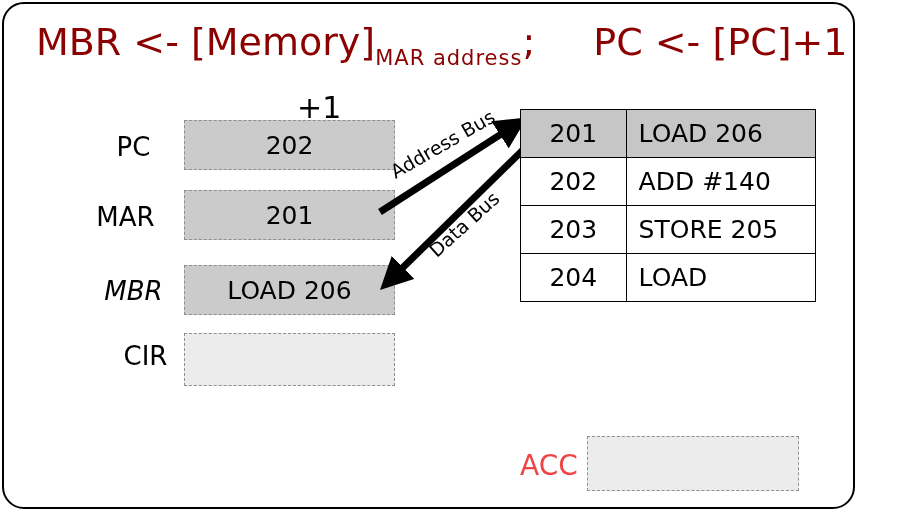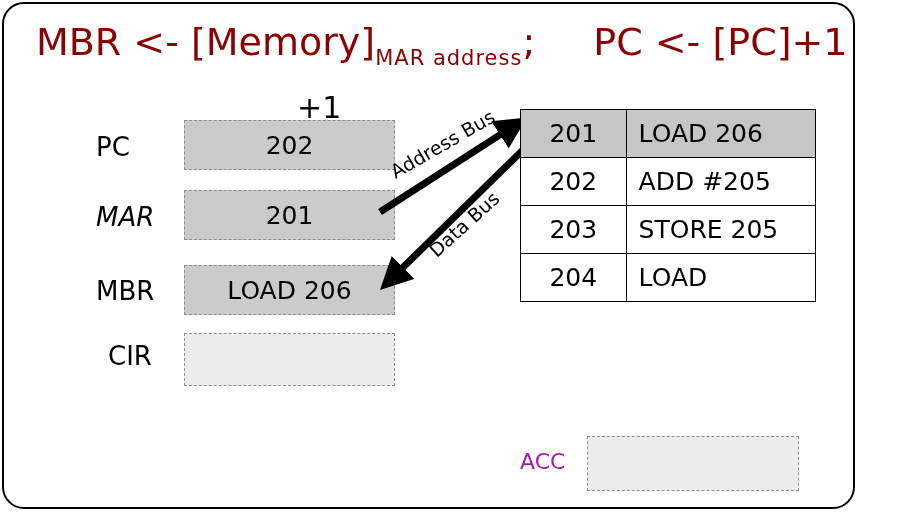--- a/index.html
+++ b/index.html
@@ -10,21 +10,21 @@
   }
   
   .title {
     position: absolute; left: 32px; top: 16px; width: 860px;
     color: #8b0000; font-size: 38px; white-space: nowrap;
   }
   .title .sub { font-size: 21px; vertical-align: -10px; letter-spacing: 1px; }
   .title .gap { display: inline-block; width: 58px; }
   
   .reg-label {
-    position: absolute; width: 75px; text-align: left;
+    position: absolute; width: 75px; text-align: center;
     font-size: 26px; color: #000;
   }
   .reg-box {
     position: absolute; left: 180px; width: 211px; height: 50px;
     background: #cbcbcb; border: 1px dashed #8f8f8f;
     display: flex; align-items: center; justify-content: center;
     font-size: 25px; color: #000;
   }
   .reg-box.empty { background: #ececec; }
   .plus-one {
@@ -37,21 +37,21 @@
     border-collapse: collapse;
   }
   .mem-table td {
     border: 1.6px solid #000; height: 48px; font-size: 25px; color: #000;
     background: #fff;
   }
   .mem-table td.addr { width: 106px; text-align: center; }
   .mem-table td.instr { width: 190px; text-align: left; padding-left: 12px; }
   .mem-table tr.hl td { background: #c6c6c6; }
   
-  .acc-label { position: absolute; left: 516px; top: 445px; font-size: 22px; color: #a21caf; }
+  .acc-label { position: absolute; left: 516px; top: 445px; font-size: 28px; color: #ef4444; }
   .acc-box {
     position: absolute; left: 583px; top: 432px; width: 212px; height: 55px;
     background: #ececec; border: 1px dashed #8f8f8f;
   }
   
   .bus-svg { position: absolute; left: 0; top: 0; width: 921px; height: 512px; pointer-events: none; }
   .bus-label {
     position: absolute; font-size: 19px; color: #000; white-space: nowrap;
     transform-origin: left center;
   }
@@ -67,26 +67,26 @@
     <span>MBR &lt;- [Memory]</span><span class="sub">MAR  address</span><span>;</span><span class="gap"></span><span>PC &lt;- [PC]+1</span>
   </div>
 
   <div class="plus-one">+1</div>
 
   <div class="reg-label" style="left:92px; top:128px;">PC</div>
   <div class="reg-box" style="top:116px;">
     <span>202</span>
   </div>
 
-  <div class="reg-label" style="left:92px; top:198px;font-style:italic;">MAR</div>
+  <div class="reg-label" style="left:84px; top:198px;">MAR</div>
   <div class="reg-box" style="top:186px;">
     <span>201</span>
   </div>
 
-  <div class="reg-label" style="left:92px; top:272px;">MBR</div>
+  <div class="reg-label" style="left:92px; top:272px;font-style:italic;">MBR</div>
   <div class="reg-box" style="top:261px;">
     <span>LOAD  206</span>
   </div>
 
   <div class="reg-label" style="left:104px; top:337px;">CIR</div>
   <div class="reg-box empty" style="top:329px; height:53px;">
     <span></span>
   </div>
 
   <svg class="bus-svg" viewBox="0 0 921 512">
@@ -102,21 +102,21 @@
   <div class="bus-label data">Data Bus</div>
 
   <table class="mem-table">
     <tbody>
       <tr class="hl">
         <td class="addr">201</td>
         <td class="instr">LOAD  206</td>
       </tr>
       <tr>
         <td class="addr">202</td>
-        <td class="instr">ADD #205</td>
+        <td class="instr">ADD #140</td>
       </tr>
       <tr>
         <td class="addr">203</td>
         <td class="instr">STORE 205</td>
       </tr>
       <tr>
         <td class="addr">204</td>
         <td class="instr">LOAD</td>
       </tr>
     </tbody>

